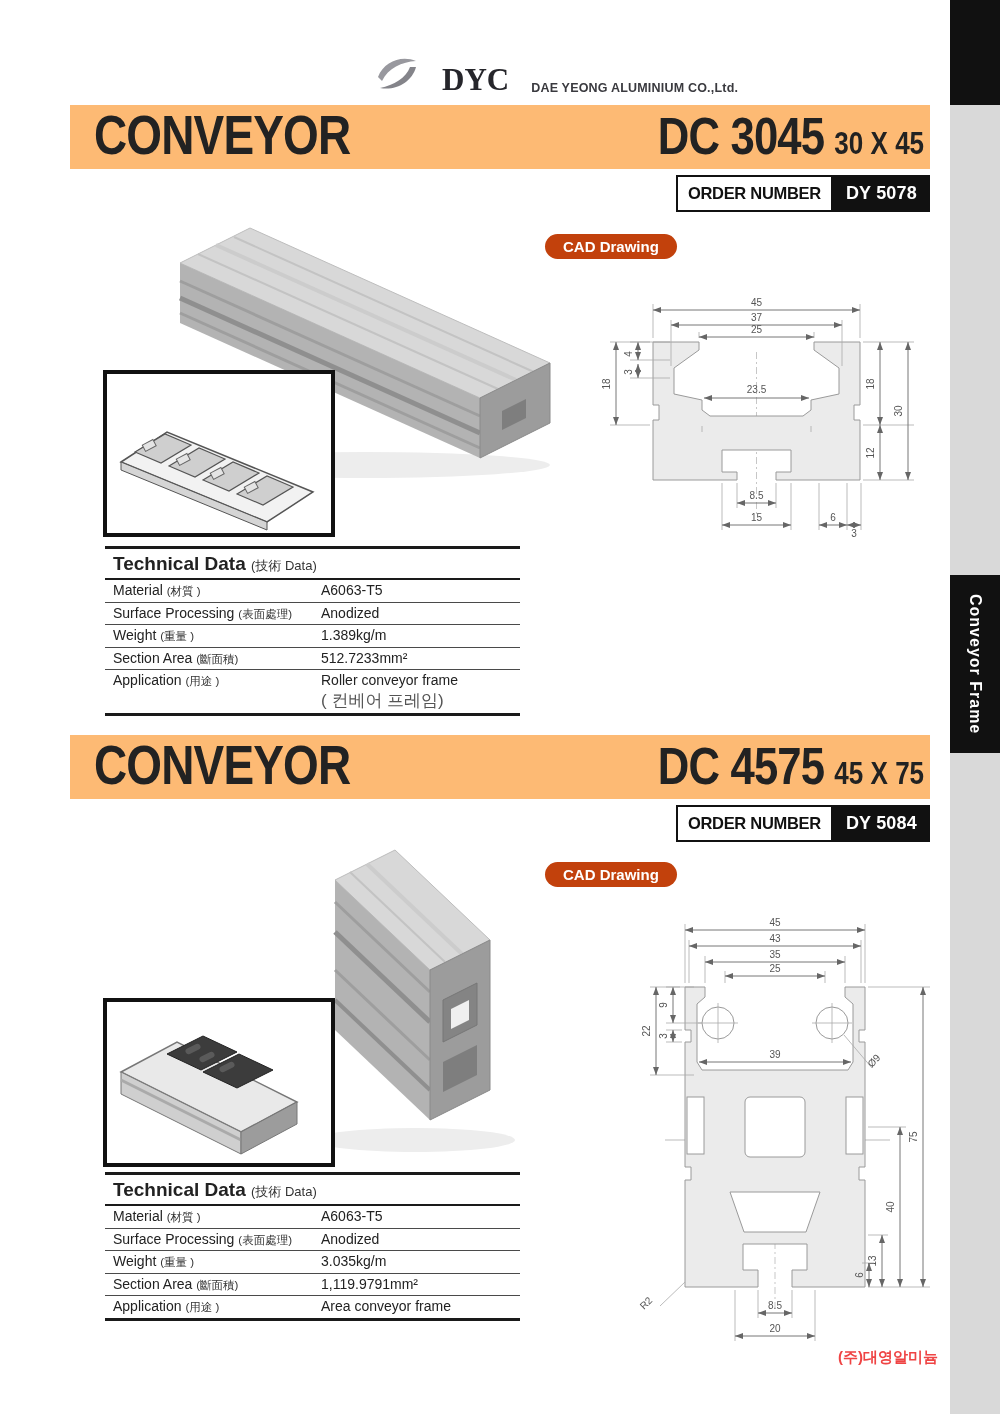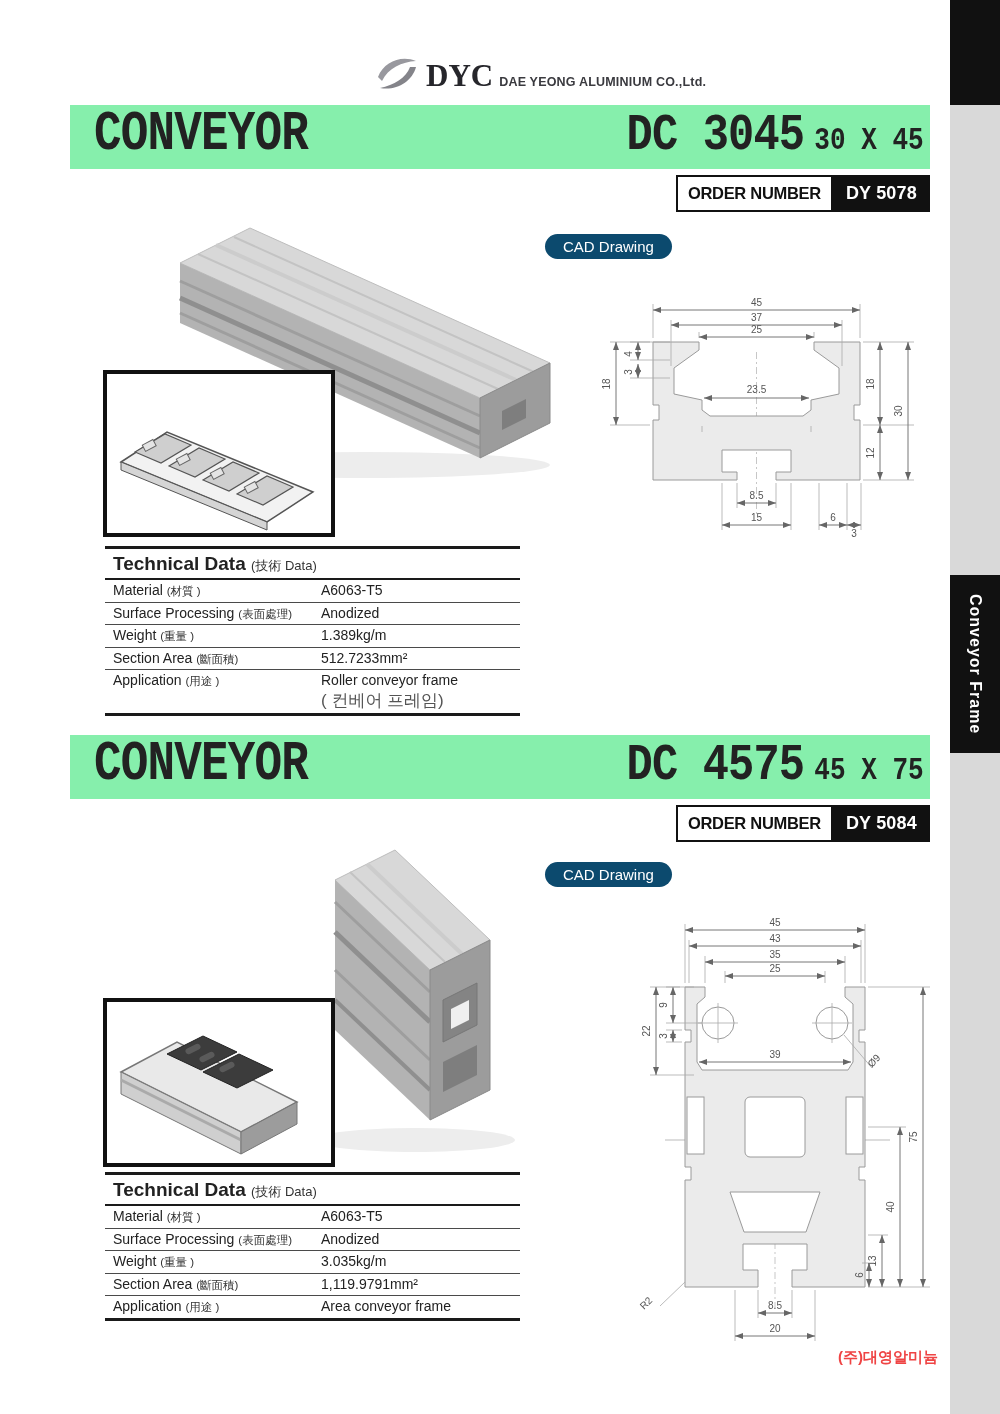--- a/index.html
+++ b/index.html
@@ -6,40 +6,40 @@
   .page{position:relative;width:1000px;height:1414px;background:#fff;overflow:hidden;
         font-family:"Liberation Sans", sans-serif;color:#1a1a1a;}
   
   .rail{position:absolute;right:0;top:0;width:50px;height:1414px;background:#d9d9d9;}
   .rail-top{position:absolute;top:0;left:0;width:50px;height:105px;background:#111;}
   .rail-tab{position:absolute;top:575px;left:0;width:50px;height:178px;background:#111;
             display:flex;align-items:center;justify-content:center;}
   .rail-tab span{writing-mode:vertical-rl;text-orientation:mixed;color:#fff;
                  font-weight:bold;font-size:16px;letter-spacing:1px;white-space:nowrap;}
   
-  .logo{position:absolute;left:372px;top:55px;display:flex;align-items:center;gap:6px;}
+  .logo{position:absolute;left:372px;top:55px;display:flex;align-items:flex-end;gap:22px;}
   .logo .dyc{font-family:"Liberation Serif", serif;font-weight:bold;font-size:31px;color:#26262b;letter-spacing:0px;line-height:1;}
   .logo .co{font-size:12.5px;font-weight:bold;color:#3a3a3f;letter-spacing:0.2px;margin-top:14px;}
   
-  .band{position:absolute;left:70px;width:860px;height:64px;background:#86efac;font-family:Liberation Mono, monospace;}
+  .band{position:absolute;left:70px;width:860px;height:64px;background:#fdba74;}
   .band .bt{position:absolute;left:24px;top:50%;transform:translateY(-54%) scaleX(0.82);transform-origin:left center;
             font-size:56px;font-weight:bold;letter-spacing:-1px;color:#222;white-space:nowrap;}
   .band .model-wrap{position:absolute;right:6px;top:50%;transform:translateY(-52%) scaleX(0.84);transform-origin:right center;
             display:flex;align-items:baseline;gap:12px;white-space:nowrap;}
   .band .model{font-size:52px;font-weight:bold;letter-spacing:-1px;color:#222;}
   .band .size{font-size:31px;font-weight:bold;color:#222;}
   
   .order{position:absolute;display:flex;height:37px;}
   .order .ol{border:2px solid #111;background:#fff;color:#111;font-weight:bold;font-size:16.5px;
              display:flex;align-items:center;padding:0 10px;letter-spacing:-0.3px;}
   .order .on{background:#111;color:#fff;font-weight:bold;font-size:18px;
              display:flex;align-items:center;padding:0 13px;letter-spacing:0.2px;}
   
-  .cad{position:absolute;background:#0c4a6e;color:#fff;border-radius:14px;
-       font-weight:normal;font-size:15px;padding:4px 18px;}
+  .cad{position:absolute;background:#c2410c;color:#fff;border-radius:14px;
+       font-weight:bold;font-size:15px;padding:4px 18px;}
   
   .tech{position:absolute;left:105px;width:415px;border-top:3px solid #1a1a1a;border-bottom:3px solid #1a1a1a;}
   .tech-head{padding:4px 8px 3px;border-bottom:2px solid #1a1a1a;font-size:19px;font-weight:bold;color:#222;}
   .tech-head .cjk{font-size:13px;font-weight:normal;color:#333;}
   .trow{display:flex;border-bottom:1px solid #4a4a4a;padding:2px 8px;font-size:14px;color:#222;line-height:1.25;}
   .trow:last-child{border-bottom:none;}
   .tl{width:208px;}
   .tl .cjk{font-size:11.5px;color:#333;}
   .tv{flex:1;}
   .tv .note{font-size:17px;color:#555;}

